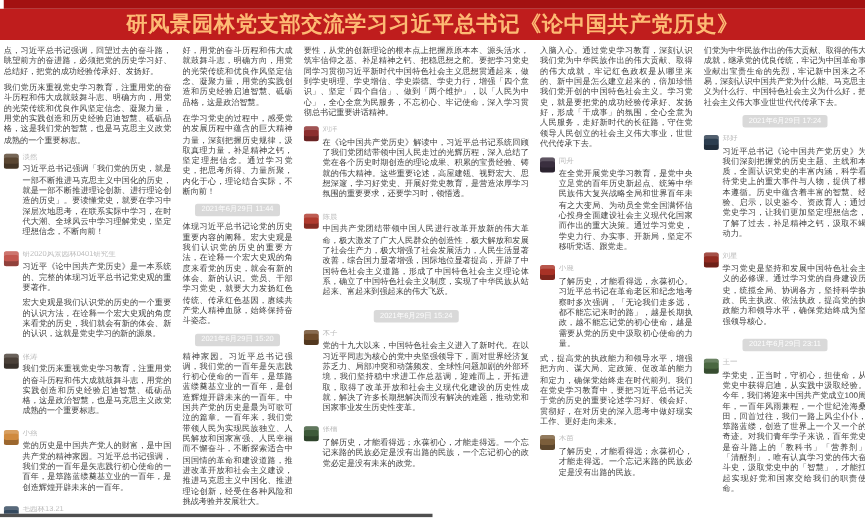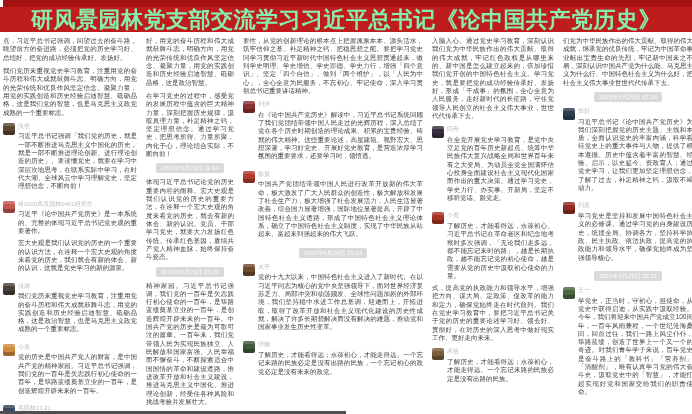--- a/index.html
+++ b/index.html
@@ -1,21 +1,21 @@
 <!DOCTYPE html>
 <html><head>
 <meta charset="utf-8">
 <style>
   html,body{margin:0;padding:0;background:#fff;width:692px;height:414px;overflow:hidden;
     font-family:"Liberation Sans","DejaVu Sans",sans-serif;}
   .page{position:relative;width:692px;height:414px;background:#fff;overflow:hidden;}
   .top-strip{height:7px;background:#a31111;position:relative;}
   .top-strip .notch{position:absolute;left:0;top:0;width:3px;height:7px;background:#fff;}
   .banner{height:25px;background:#bf1d1d;display:flex;align-items:center;justify-content:center;}
-  .banner h1{margin:0;color:#86efac;font-size:22px;font-weight:bold;letter-spacing:0.5px;
+  .banner h1{margin:0;color:#fdba74;font-size:17px;font-weight:bold;letter-spacing:0.5px;
     font-family:"Liberation Sans","DejaVu Sans",sans-serif;white-space:nowrap;}
   .grid{display:flex;gap:9px;padding:5px 0 0 3px;height:374px;overflow:hidden;}
   .col{flex:none;overflow:hidden;font-size:6.5px;line-height:1.28;color:#3e3e3e;text-align:justify;}
   .cont p{margin:0 0 5px 0;}
   .msg{display:flex;gap:3px;margin:6px 0 0 0;}
   .avatar{flex:none;width:12px;height:12px;border-radius:2px;box-shadow:inset 0 -4px 0 rgba(0,0,0,.25), inset 0 3px 0 rgba(255,255,255,.18);}
   .mbody{flex:1;min-width:0;}
   .mname{font-size:6px;color:#bcbcbc;margin:0 0 2px 0;white-space:nowrap;overflow:hidden;}
   .mbody p{margin:0 0 4px 0;}
   .timepill{display:block;width:fit-content;margin:5px auto 5px auto;background:#d9d9d9;color:#fdfdfd;

